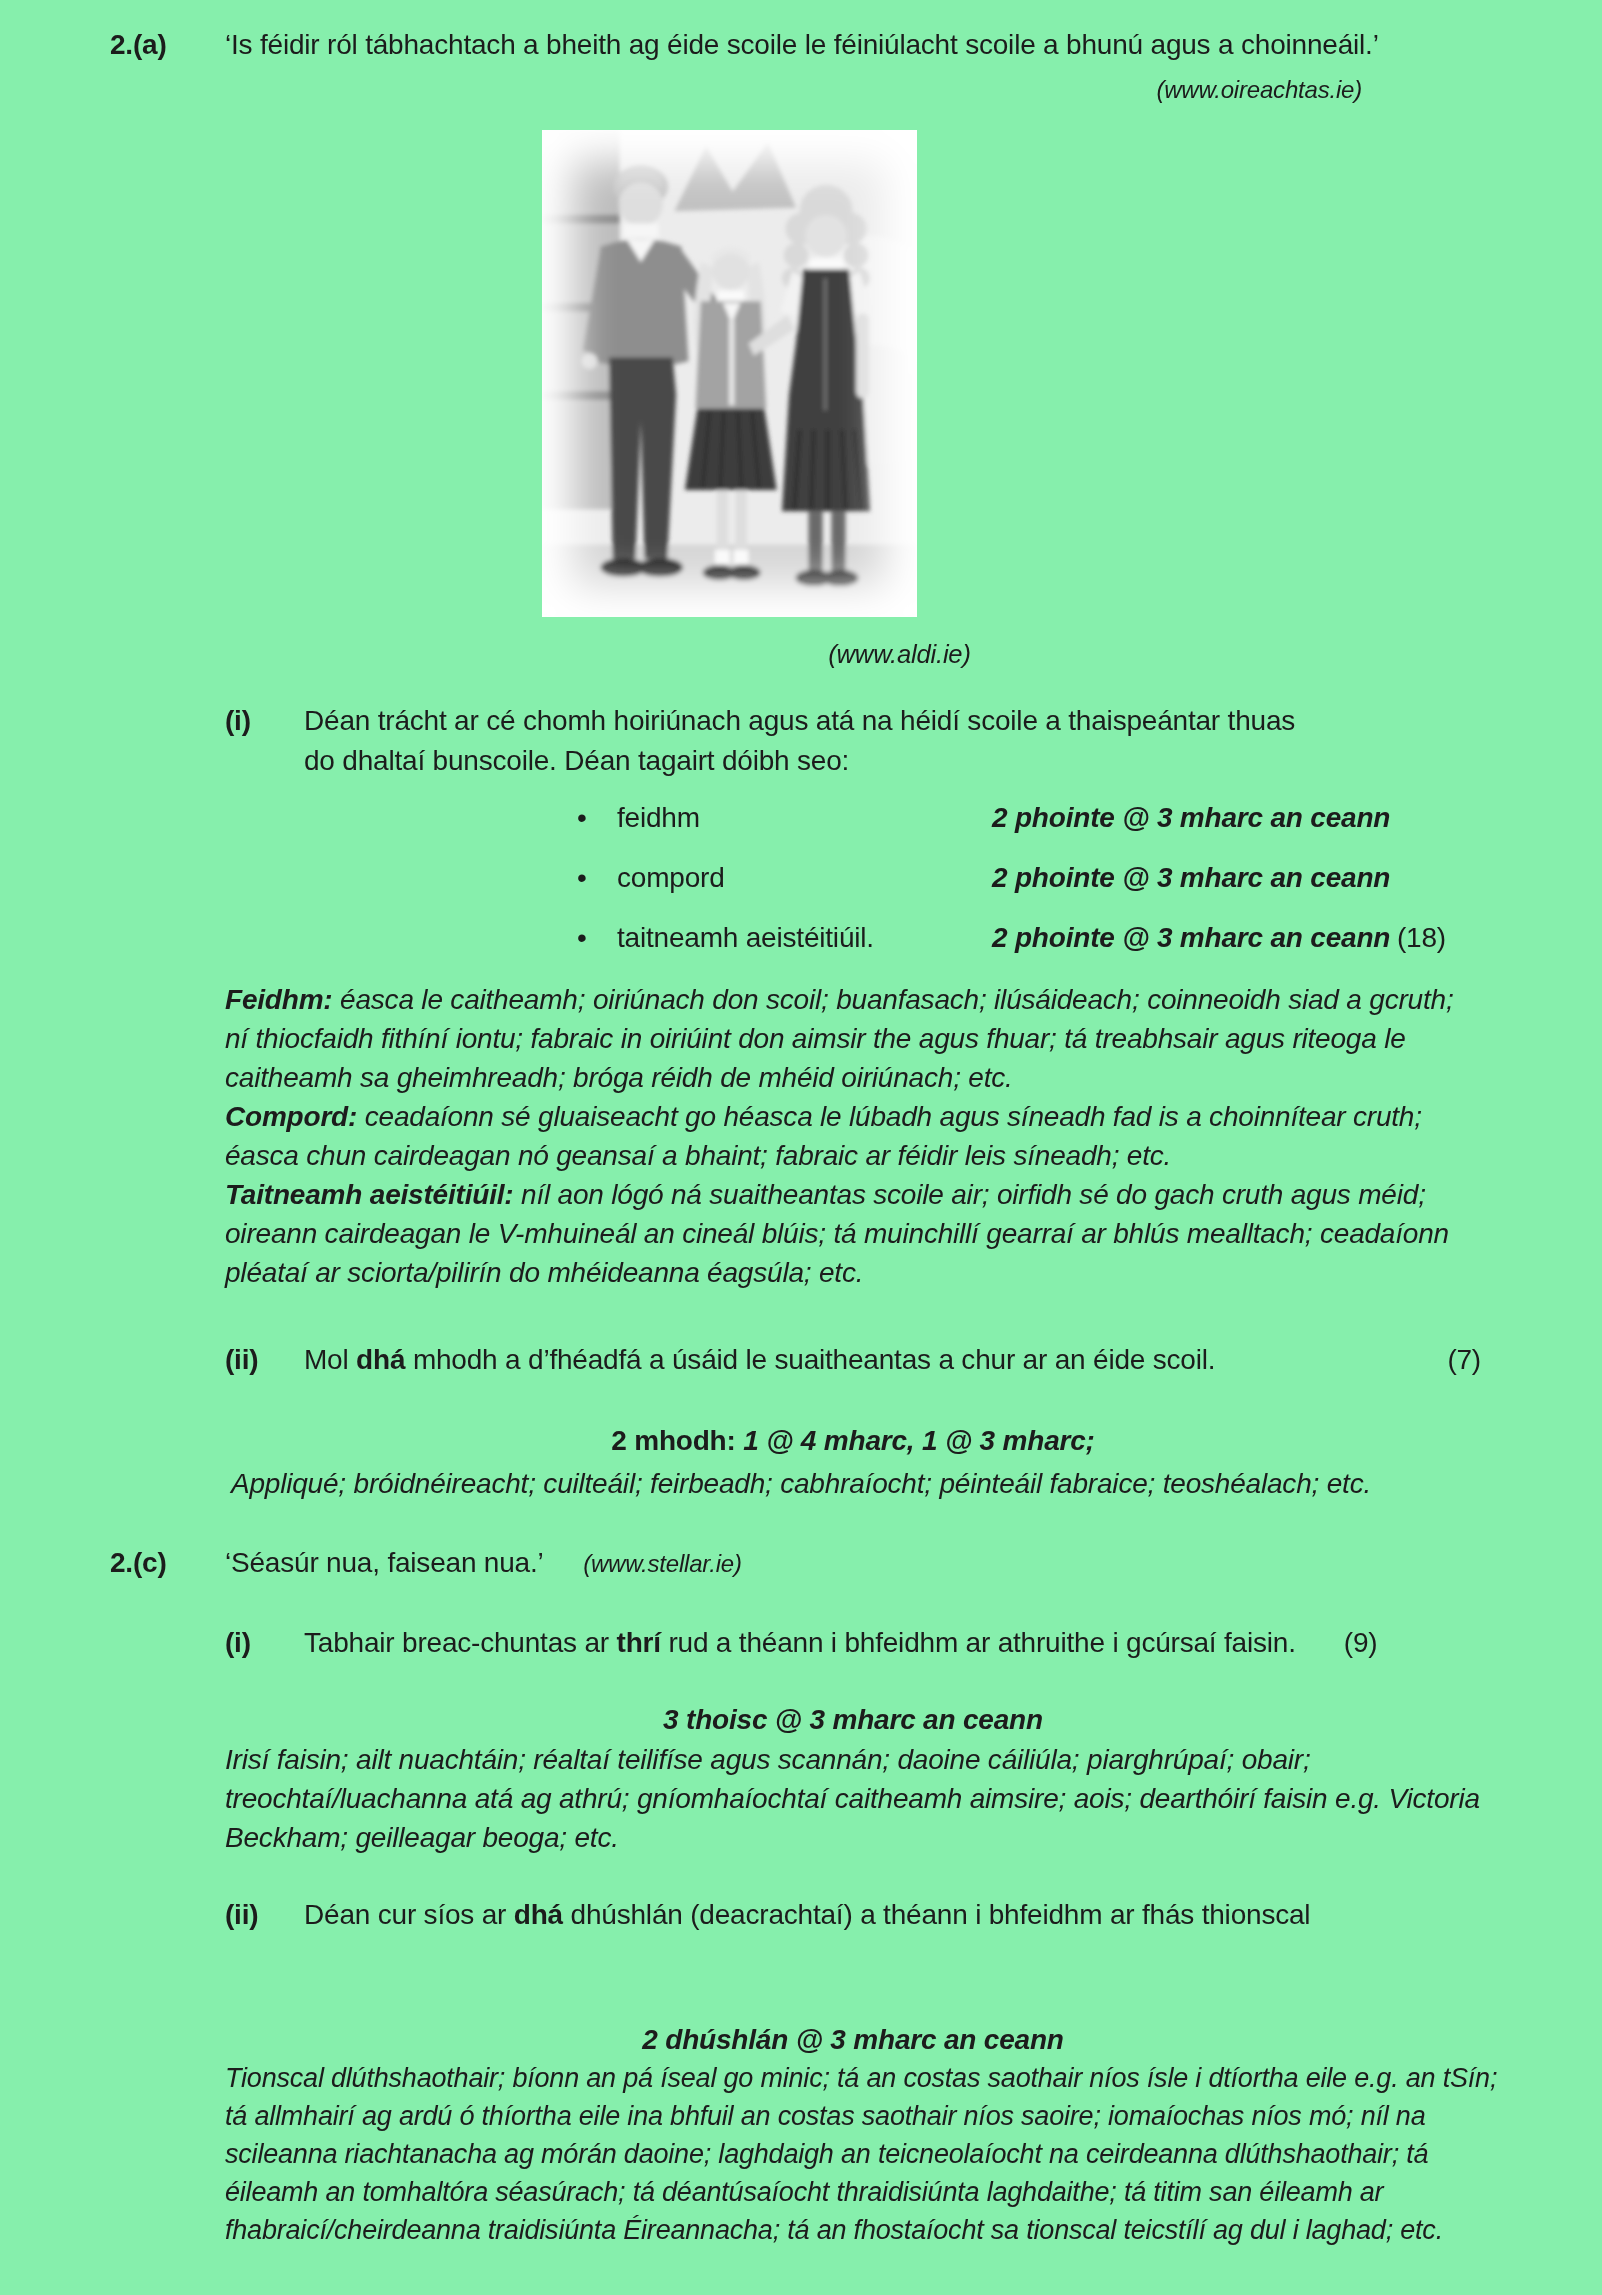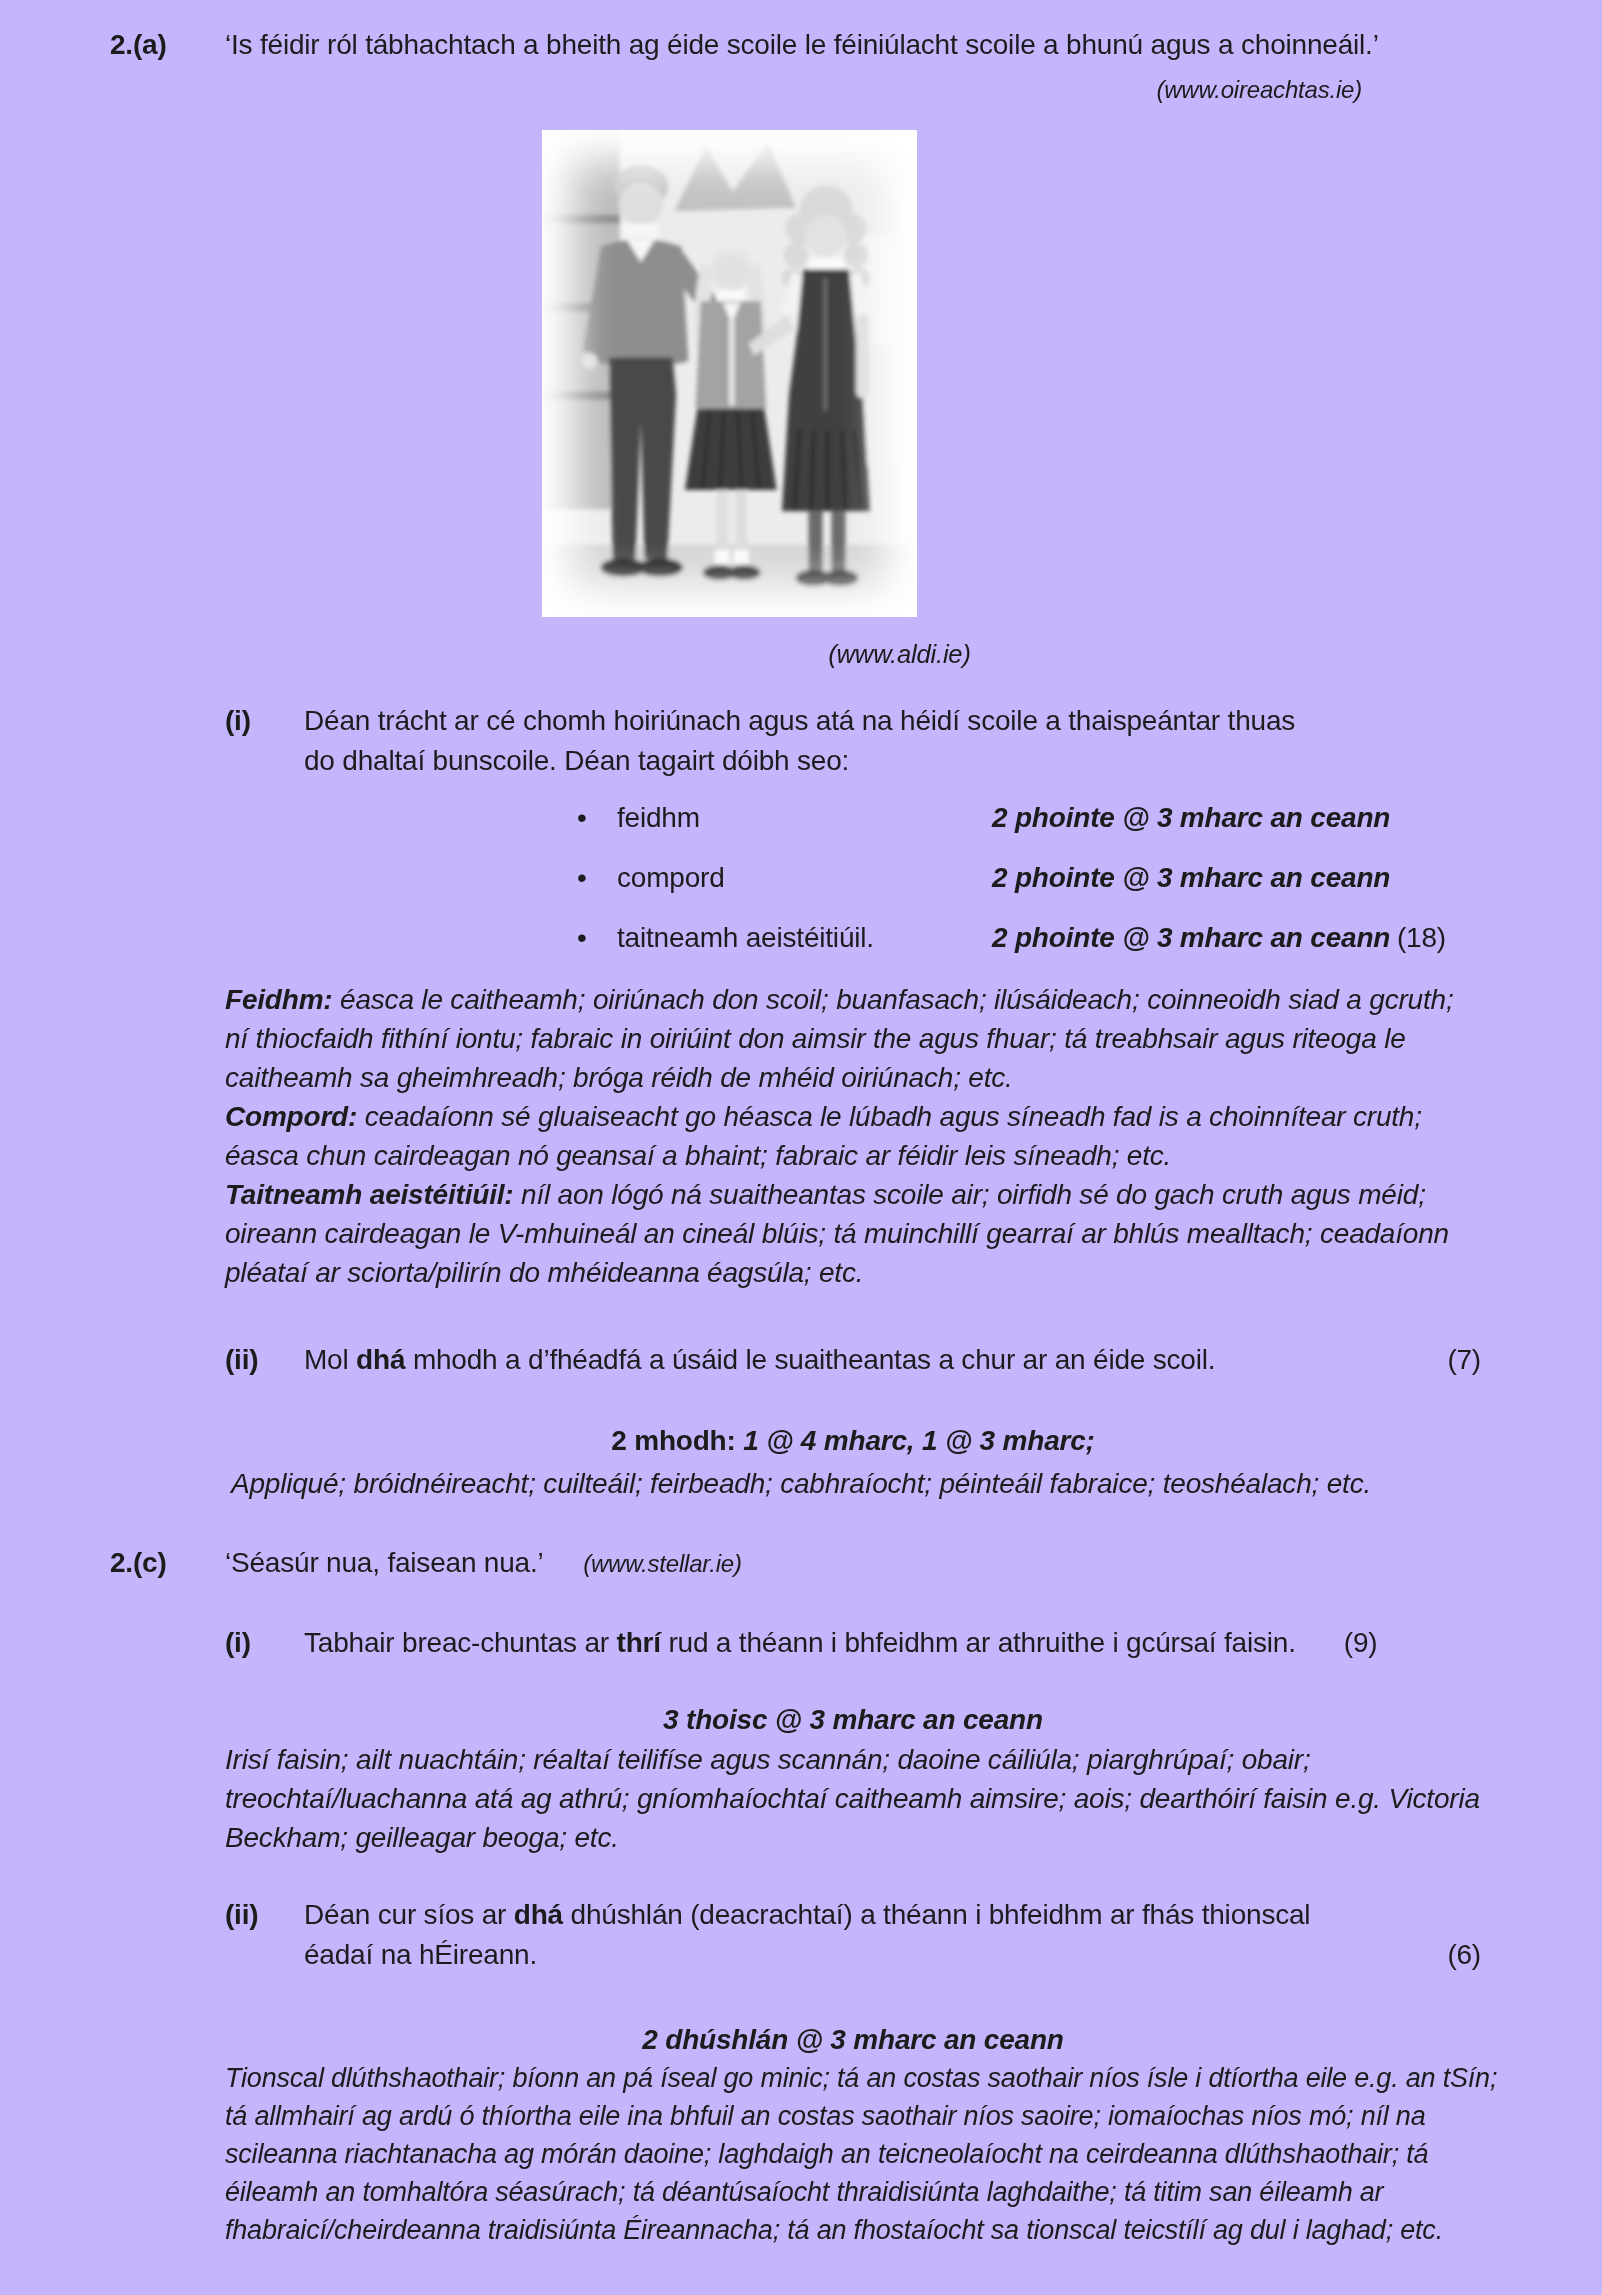--- a/index.html
+++ b/index.html
@@ -1,17 +1,17 @@
 <!DOCTYPE html>
 <html style="font-size:14px"><head>
 <meta charset="utf-8">
 <style>
   html,body{margin:0;padding:0;background:#ffffff;}
   .page{
-    position:relative;width:1603px;height:2295px;background:#c4b5fd;
+    position:relative;width:1603px;height:2295px;background:#86efac;
     font-family:"Liberation Sans","DejaVu Sans",sans-serif;
     font-size:28px;line-height:40px;color:#1c1c1c;overflow:hidden;
     letter-spacing:-0.2px;
   }
   .abs{position:absolute;}
   .b{font-weight:700;}
   .i{font-style:italic;}
   .bi{font-weight:700;font-style:italic;}
   .small{font-size:24px;line-height:32px;}
   .cap{font-size:25.6px;line-height:33px;}
@@ -182,23 +182,19 @@
     <span class="qlab b">(i)</span><span>Tabhair breac-chuntas ar </span><span class="b">thrí</span><span> rud a théann i bhfeidhm ar athruithe i gcúrsaí faisin.</span><span style="margin-left:48px;">(9)</span>
   </div>
 
   <div class="abs bi ctr nowrap" style="left:225px;top:1700px;width:1256px;">3 thoisc @ 3 mharc an ceann</div>
   <div class="abs i sch" style="left:225px;top:1740px;width:1261px;">Irisí faisin; ailt nuachtáin; réaltaí teilifíse agus scannán; daoine cáiliúla; piarghrúpaí; obair; treochtaí/luachanna atá ag athrú; gníomhaíochtaí caitheamh aimsire; aois; dearthóirí faisin e.g. Victoria Beckham; geilleagar beoga; etc.</div>
 
   <div class="abs" style="left:225px;top:1895px;width:1256px;">
     <div class="nowrap">
       <span class="qlab b">(ii)</span><span>Déan cur síos ar </span><span class="b">dhá</span><span> dhúshlán (deacrachtaí) a théann i bhfeidhm ar fhás thionscal</span>
     </div>
-    <div class="line2 nowrap">
-      <span>éadaí na hÉireann.</span>
-      <span class="mr">(6)</span>
-    </div>
   </div>
 
   <div class="abs bi ctr nowrap" style="left:225px;top:2020px;width:1256px;">2 dhúshlán @ 3 mharc an ceann</div>
   <div class="abs i" style="left:225px;top:2059px;width:1287px;font-size:27px;line-height:38px;">Tionscal dlúthshaothair; bíonn an pá íseal go minic; tá an costas saothair níos ísle i dtíortha eile e.g. an tSín; tá allmhairí ag ardú ó thíortha eile ina bhfuil an costas saothair níos saoire; iomaíochas níos mó; níl na scileanna riachtanacha ag mórán daoine; laghdaigh an teicneolaíocht na ceirdeanna dlúthshaothair; tá éileamh an tomhaltóra séasúrach; tá déantúsaíocht thraidisiúnta laghdaithe; tá titim san éileamh ar fhabraicí/cheirdeanna traidisiúnta Éireannacha; tá an fhostaíocht sa tionscal teicstílí ag dul i laghad; etc.</div>
 
 </div>
 
 
 </body></html>

